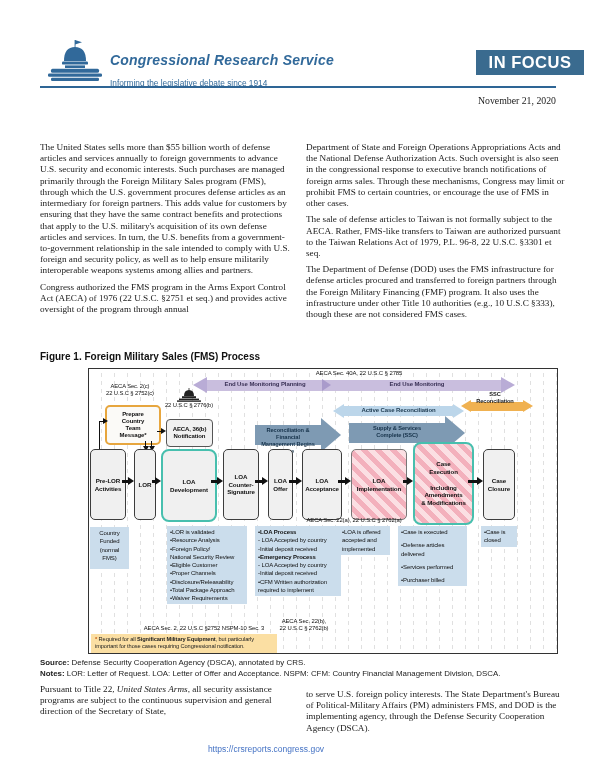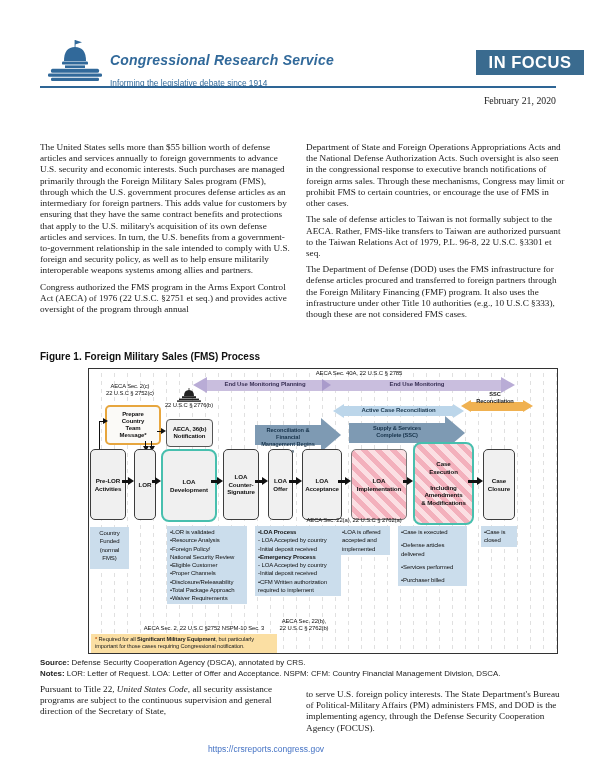--- a/index.html
+++ b/index.html
@@ -132,21 +132,21 @@
       </g>
     </svg>
   </div>
   <div class="abs" style="left:110px;top:52px;">
     <div class="brand-name">Congressional Research Service</div>
     <div class="brand-tag">Informing the legislative debate since 1914</div>
   </div>
   <div class="badge">IN FOCUS</div>
   <div class="rule"></div>
 
-  <div class="date">February 21, 2020</div>
+  <div class="date">November 21, 2020</div>
 
   <div class="col col-l">
       <div>The United States sells more than $55 billion worth of defense articles and services annually to foreign governments to advance U.S. security and economic interests. Such purchases are managed primarily through the Foreign Military Sales program (FMS), through which the U.S. government procures defense articles as an intermediary for foreign partners. This adds value for customers by ensuring that they have the same contract benefits and protections that apply to the U.S. military's acquisition of its own defense articles and services. In turn, the U.S. benefits from a government-to-government relationship in the sale intended to comply with U.S. foreign and security policy, as well as to help ensure militarily interoperable weapons systems among allies and partners.</div>
       <div>Congress authorized the FMS program in the Arms Export Control Act (AECA) of 1976 (22 U.S.C. §2751 et seq.) and provides active oversight of the program through annual</div>
     </div>
   <div class="col col-r">
       <div>Department of State and Foreign Operations Appropriations Acts and the National Defense Authorization Acts. Such oversight is also seen in the congressional response to executive branch notifications of foreign arms sales. Through these mechanisms, Congress may limit or prohibit FMS to certain countries, or encourage the use of FMS in other cases.</div>
       <div>The sale of defense articles to Taiwan is not formally subject to the AECA. Rather, FMS-like transfers to Taiwan are authorized pursuant to the Taiwan Relations Act of 1979, P.L. 96-8, 22 U.S.C. §3301 et seq.</div>
       <div>The Department of Defense (DOD) uses the FMS infrastructure for defense articles procured and transferred to foreign partners through the Foreign Military Financing (FMF) program. It also uses the infrastructure under other Title 10 authorities (e.g., 10 U.S.C §333), though these are not considered FMS cases.</div>
     </div>
@@ -308,21 +308,21 @@
   </div>
 
   <div class="srcline" style="top:669px;">
     <span class="lbl">Notes:</span><span> LOR: Letter of Request. LOA: Letter of Offer and Acceptance. NSPM: CFM: Country Financial Management Division, DSCA.</span>
   </div>
   <div class="srcline" style="top:658px;">
     <span class="lbl">Source:</span><span> Defense Security Cooperation Agency (DSCA), annotated by CRS.</span>
   </div>
 
   <div class="bcol bcol-l">
-    <div><span>Pursuant to Title 22, </span><span style="font-style:italic;">United States Code</span><span>, all security assistance programs are subject to the continuous supervision and general direction of the Secretary of State,</span></div>
-  </div>
-  <div class="bcol bcol-r">to serve U.S. foreign policy interests. The State Department's Bureau of Political-Military Affairs (PM) administers FMS, and DOD is the implementing agency, through the Defense Security Cooperation Agency (FOCUS).</div>
+    <div><span>Pursuant to Title 22, </span><span style="font-style:italic;">United States Arms</span><span>, all security assistance programs are subject to the continuous supervision and general direction of the Secretary of State,</span></div>
+  </div>
+  <div class="bcol bcol-r">to serve U.S. foreign policy interests. The State Department's Bureau of Political-Military Affairs (PM) administers FMS, and DOD is the implementing agency, through the Defense Security Cooperation Agency (DSCA).</div>
 
   <div class="footer-link">
     <a href="#">https://crsreports.congress.gov</a>
   </div>
 
 </div>
 
 </body></html>

